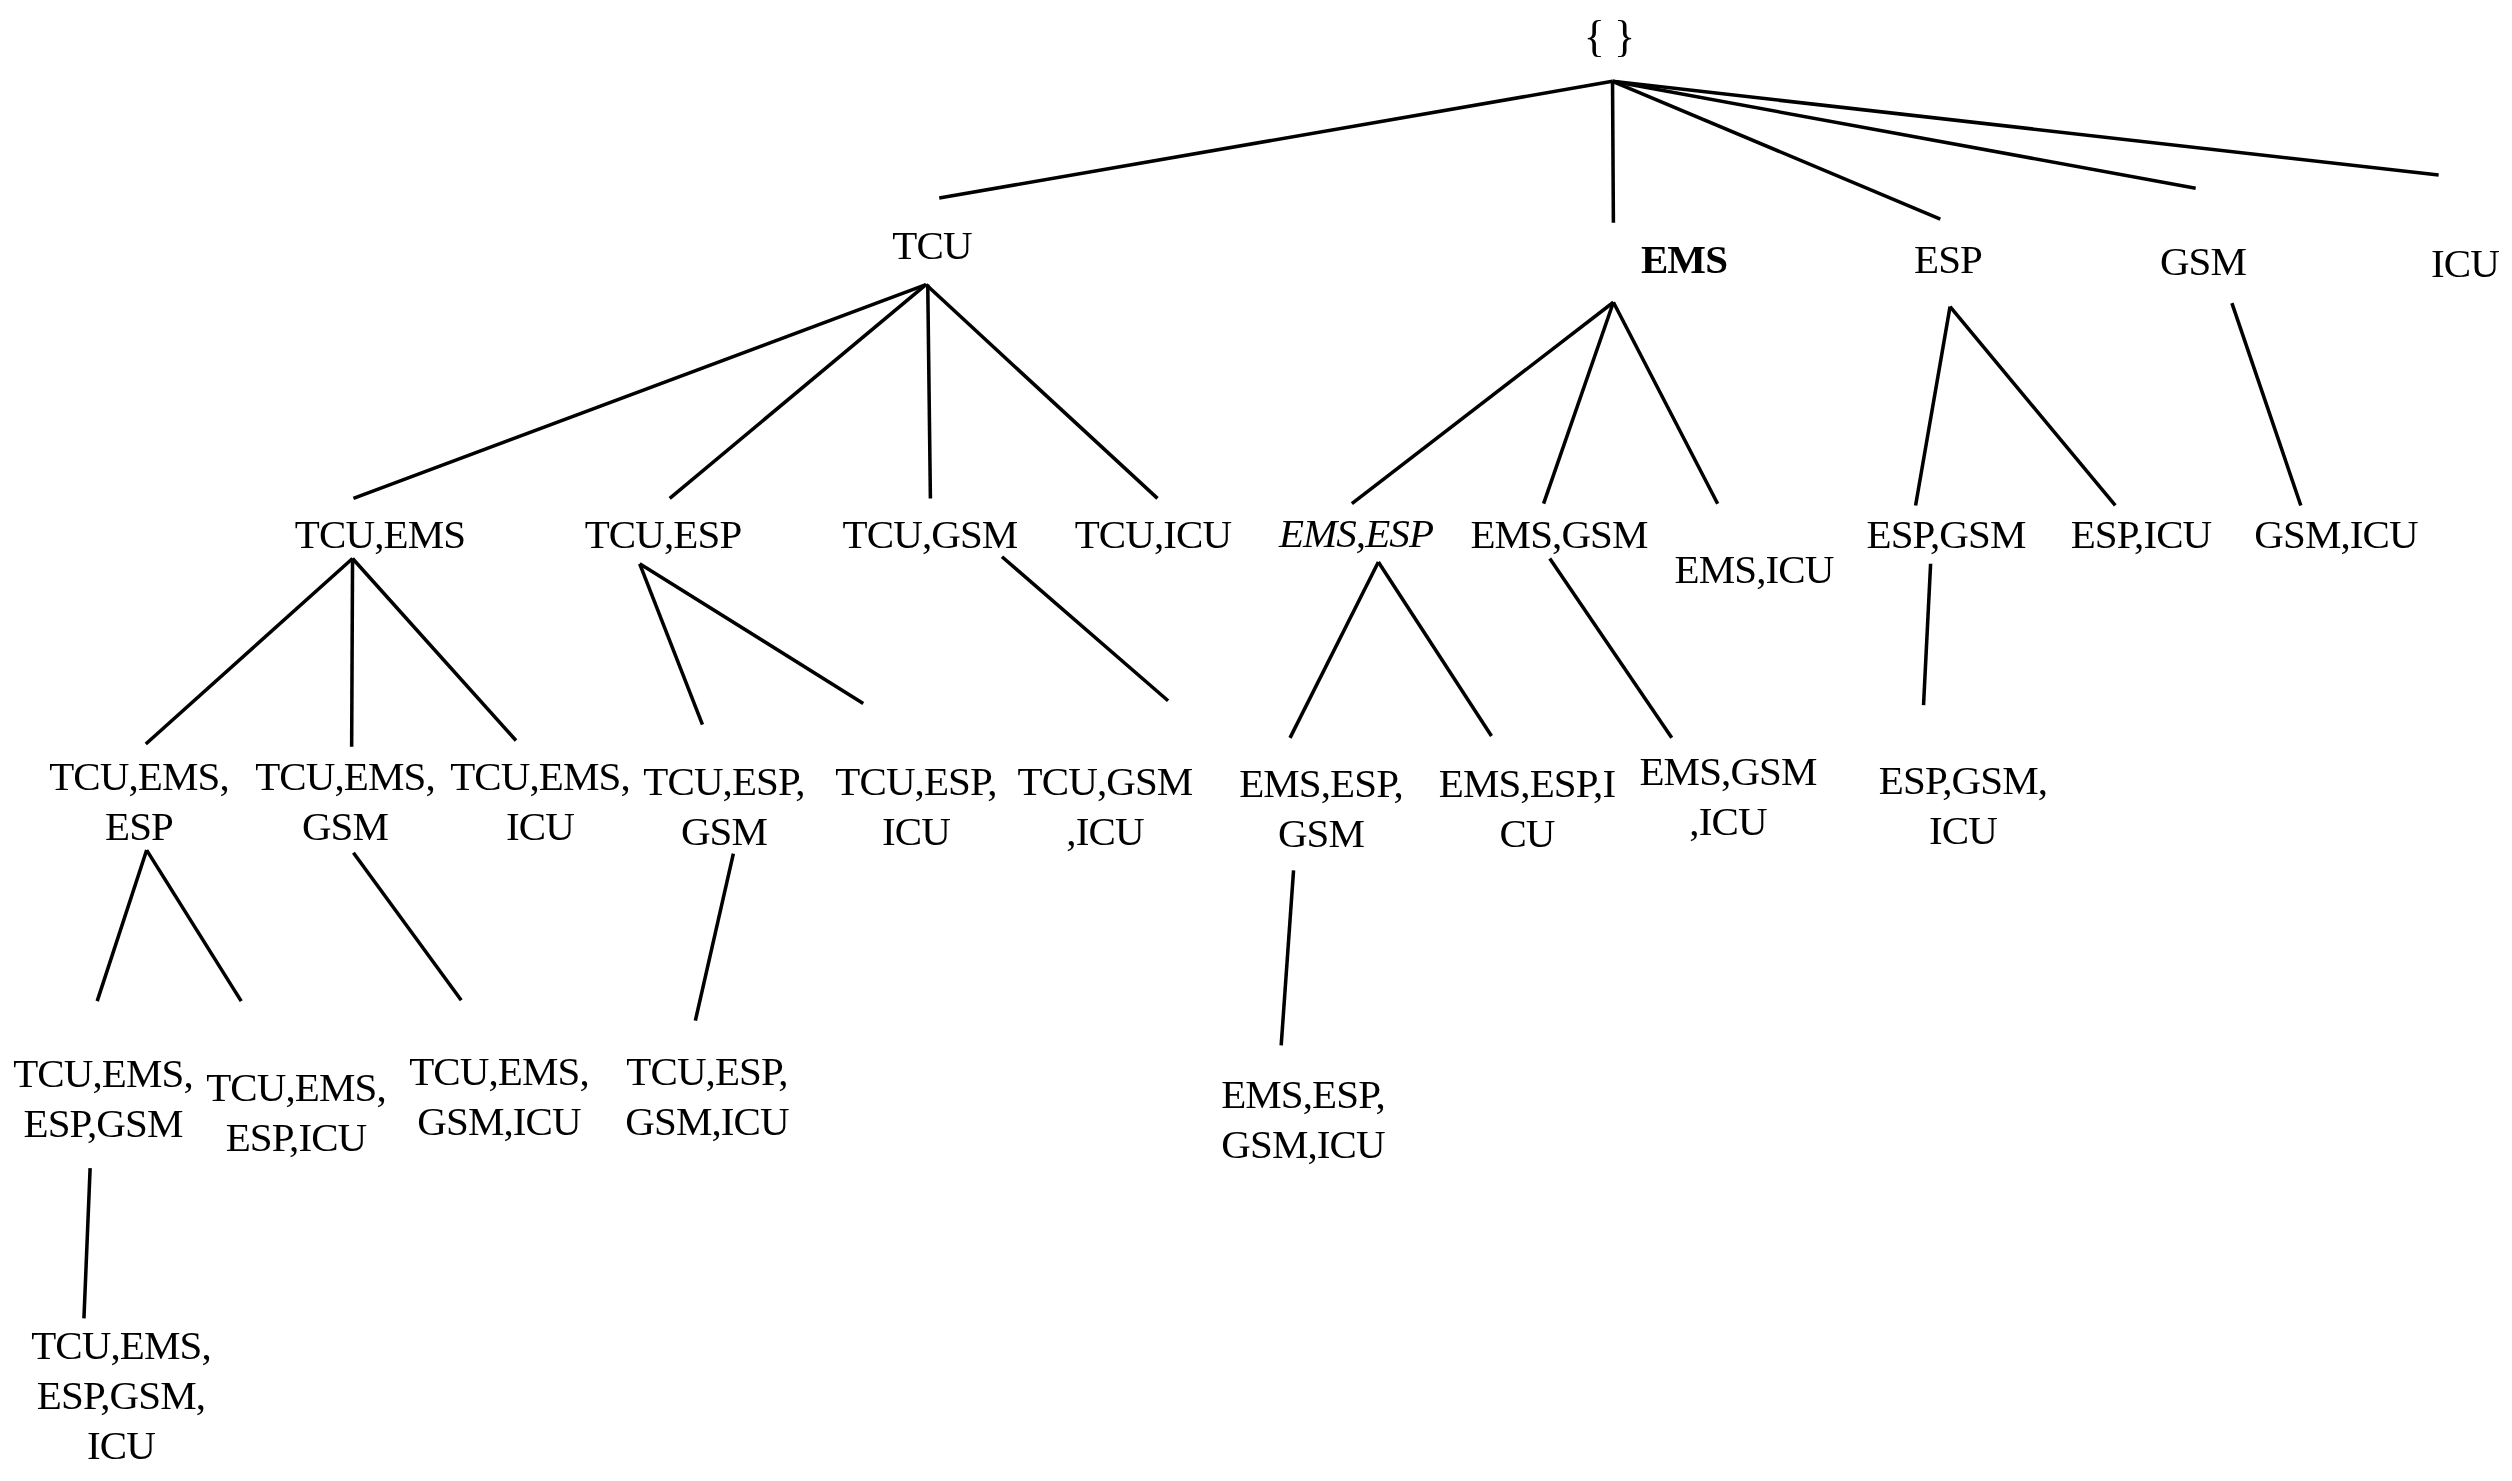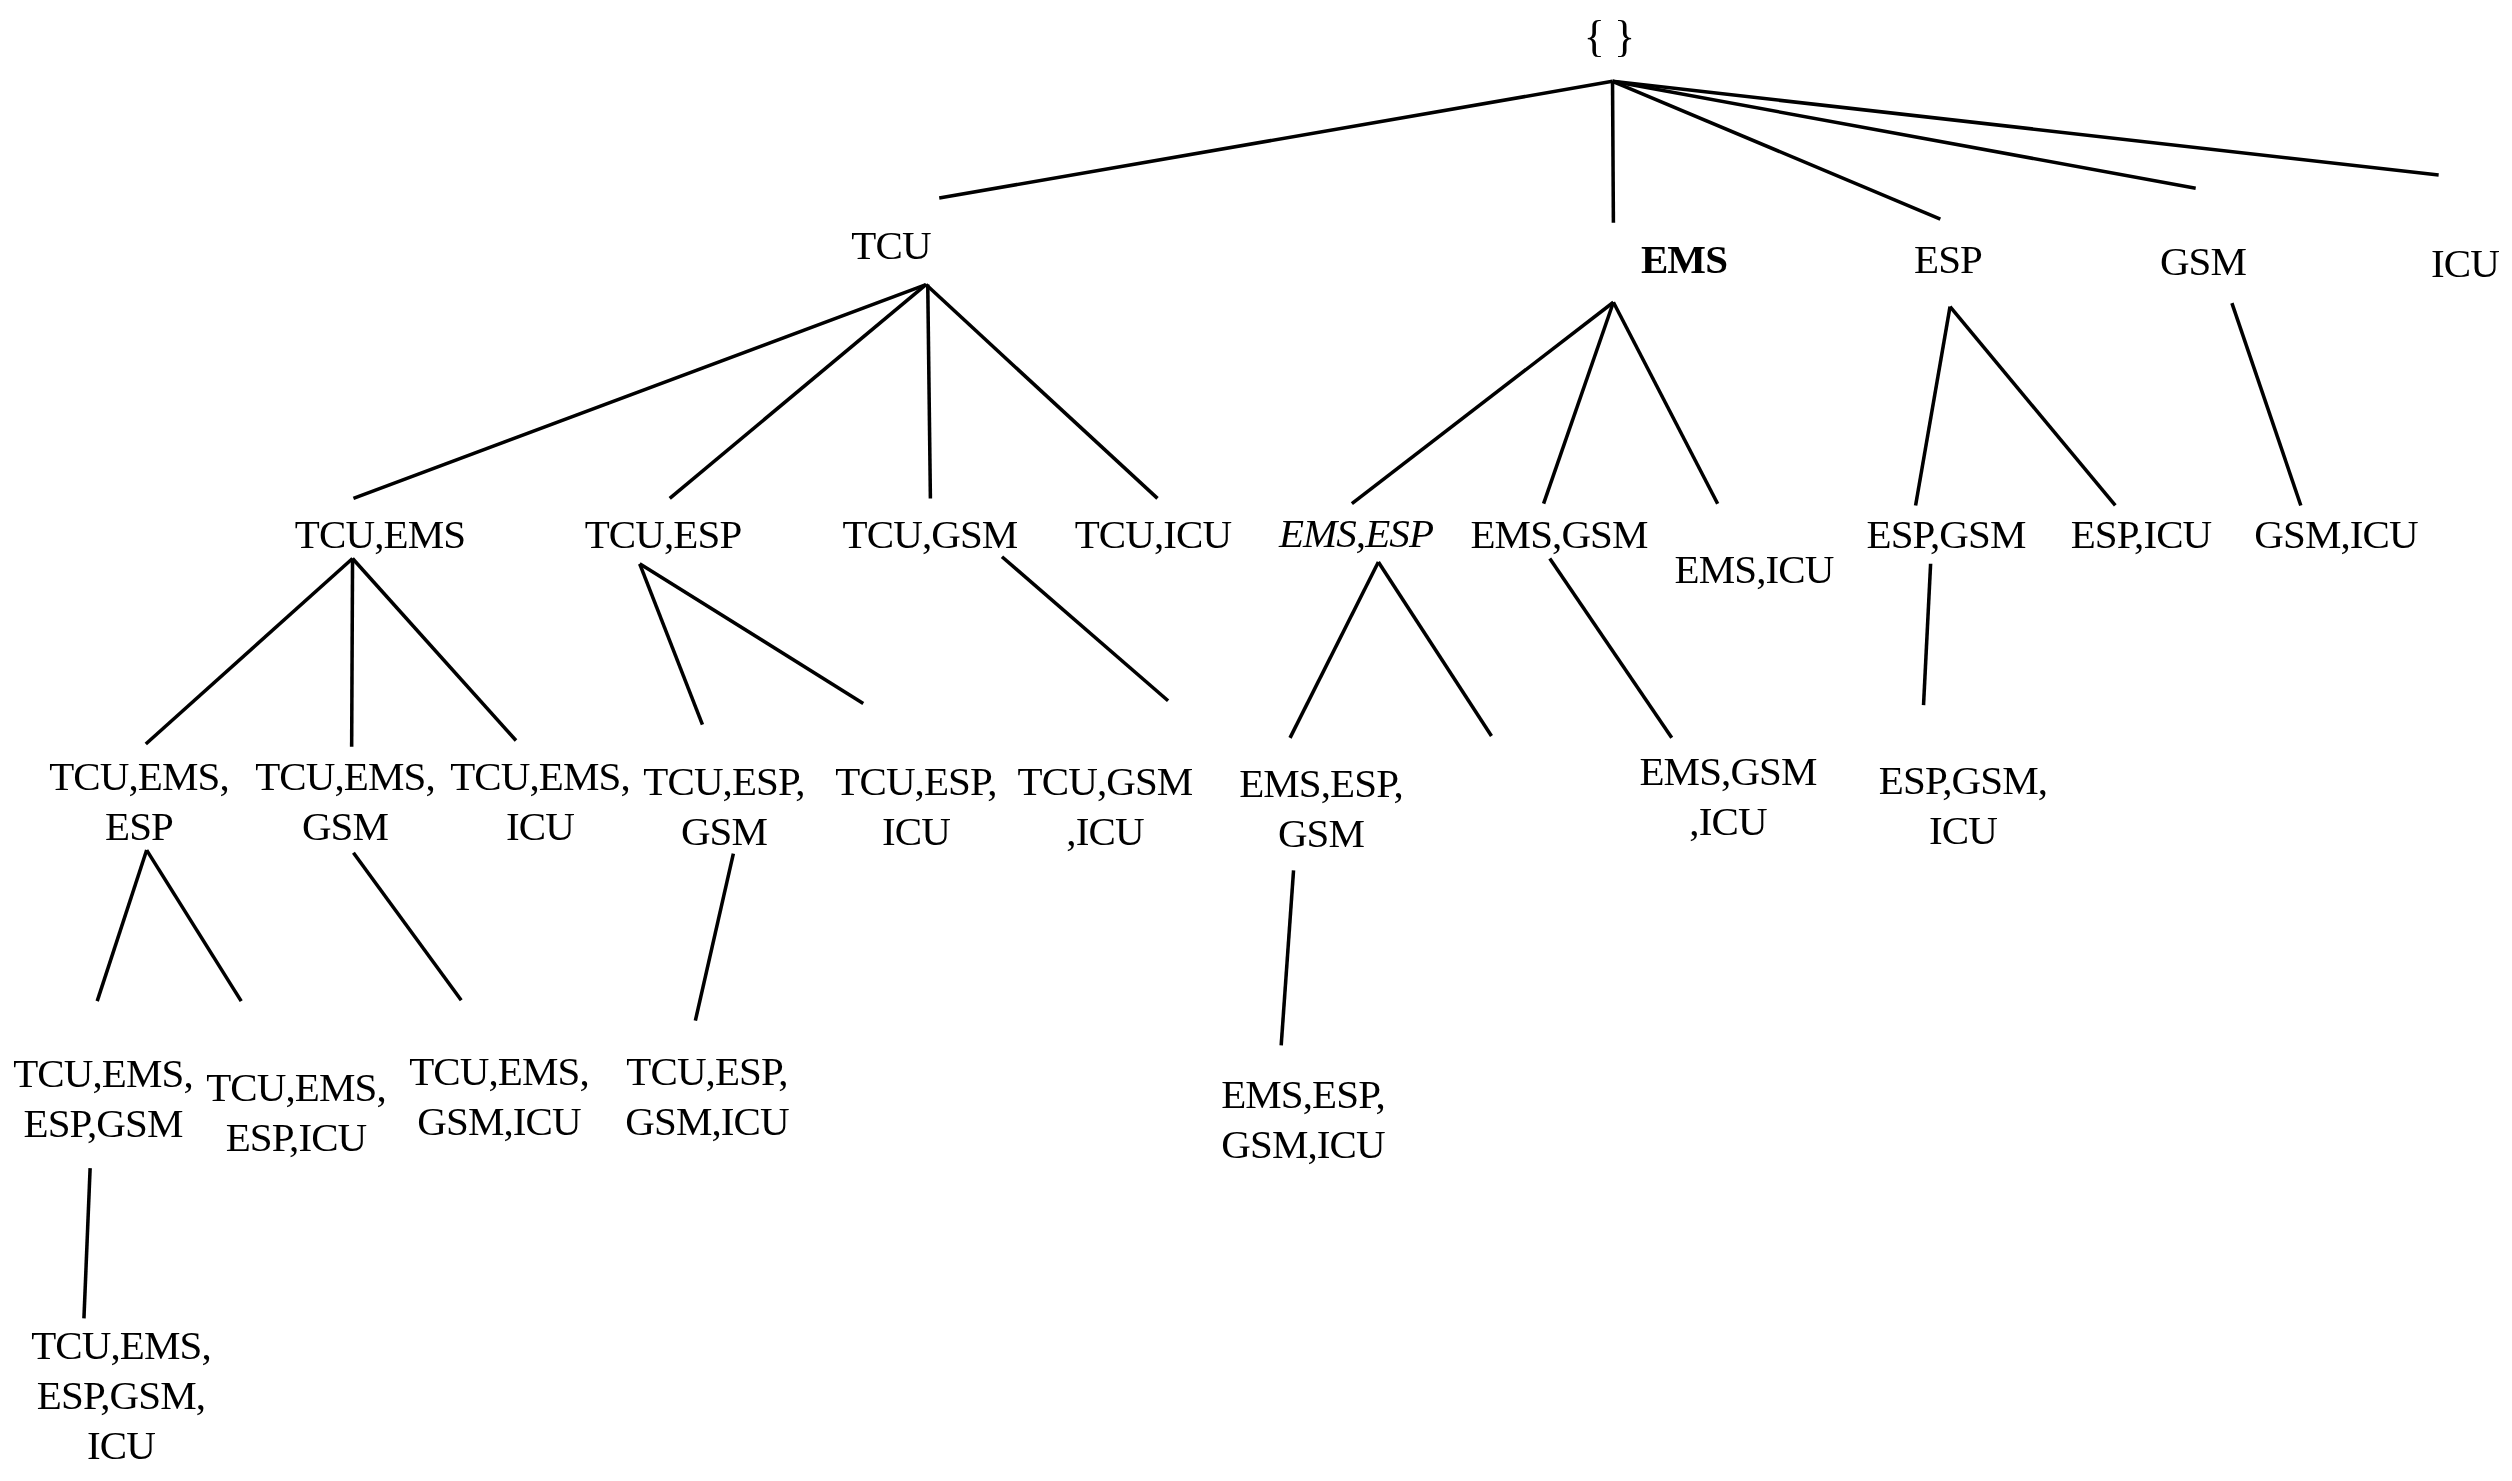--- a/index.html
+++ b/index.html
@@ -65,21 +65,21 @@
       <line x1="2185" y1="638" x2="2177" y2="798" stroke="#000000" stroke-width="4" stroke-linecap="butt"></line>
       <line x1="166" y1="962" x2="110" y2="1133" stroke="#000000" stroke-width="4" stroke-linecap="butt"></line>
       <line x1="166" y1="962" x2="273" y2="1133" stroke="#000000" stroke-width="4" stroke-linecap="butt"></line>
       <line x1="400" y1="965" x2="522" y2="1132" stroke="#000000" stroke-width="4" stroke-linecap="butt"></line>
       <line x1="830" y1="966" x2="787" y2="1155" stroke="#000000" stroke-width="4" stroke-linecap="butt"></line>
       <line x1="1464" y1="985" x2="1450" y2="1183" stroke="#000000" stroke-width="4" stroke-linecap="butt"></line>
       <line x1="102" y1="1322" x2="95" y2="1492" stroke="#000000" stroke-width="4" stroke-linecap="butt"></line>
     </svg>
   <div id="nodes" class="nodes-layer">
       <div class="node root" style="left: 1609px; top: 12.4px;">{ }</div>
-      <div class="node" style="left: 891px; top: 220px;">TCU</div>
+      <div class="node" style="left: 932px; top: 220px;">TCU</div>
       <div class="node" style="left: 1684px; top: 234px; font-weight: bold;">EMS</div>
       <div class="node" style="left: 1948px; top: 234px;">ESP</div>
       <div class="node" style="left: 2203px; top: 236px;">GSM</div>
       <div class="node" style="left: 2465px; top: 238px;">ICU</div>
       <div class="node" style="left: 380px; top: 509px;">TCU,EMS</div>
       <div class="node" style="left: 663px; top: 509px; font-family: Liberation Serif, serif;">TCU,ESP</div>
       <div class="node" style="left: 930px; top: 509px;">TCU,GSM</div>
       <div class="node" style="left: 1153px; top: 509px;">TCU,ICU</div>
       <div class="node" style="left: 1356px; top: 508px; font-style: italic;">EMS,ESP</div>
       <div class="node" style="left: 1559px; top: 509px;">EMS,GSM</div>
@@ -94,20 +94,22 @@
       <div class="node" style="left: 540px; top: 751px;">TCU,EMS,
 ICU</div>
       <div class="node" style="left: 724px; top: 756px;">TCU,ESP,
 GSM</div>
       <div class="node" style="left: 916px; top: 756px;">TCU,ESP,
 ICU</div>
       <div class="node" style="left: 1105px; top: 756px;">TCU,GSM
 ,ICU</div>
       <div class="node" style="left: 1321px; top: 758px;">EMS,ESP,
 GSM</div>
+      <div class="node" style="left: 1527px; top: 758px;">EMS,ESP,I
+CU</div>
       <div class="node" style="left: 1728px; top: 746px;">EMS,GSM
 ,ICU</div>
       <div class="node" style="left: 1963px; top: 755px;">ESP,GSM,
 ICU</div>
       <div class="node" style="left: 103px; top: 1048px;">TCU,EMS,
 ESP,GSM</div>
       <div class="node" style="left: 296px; top: 1062px;">TCU,EMS,
 ESP,ICU</div>
       <div class="node" style="left: 499px; top: 1046px;">TCU,EMS,
 GSM,ICU</div>

